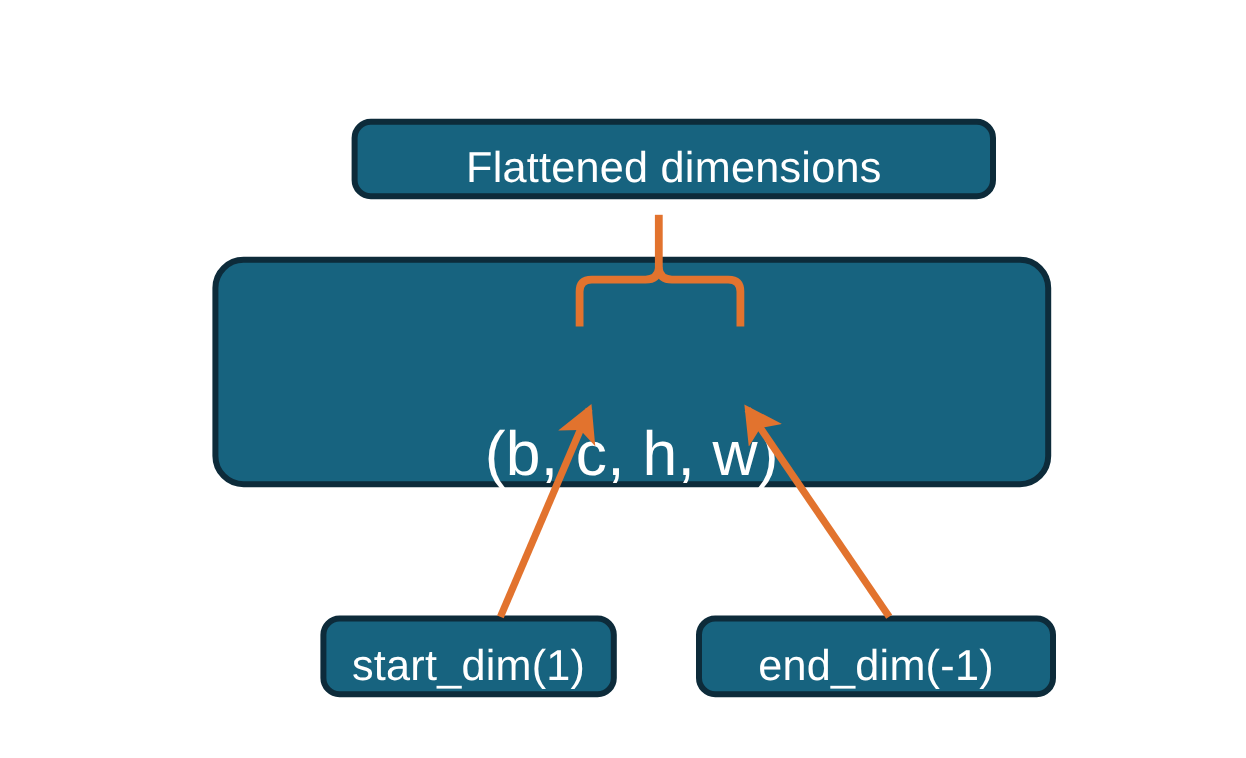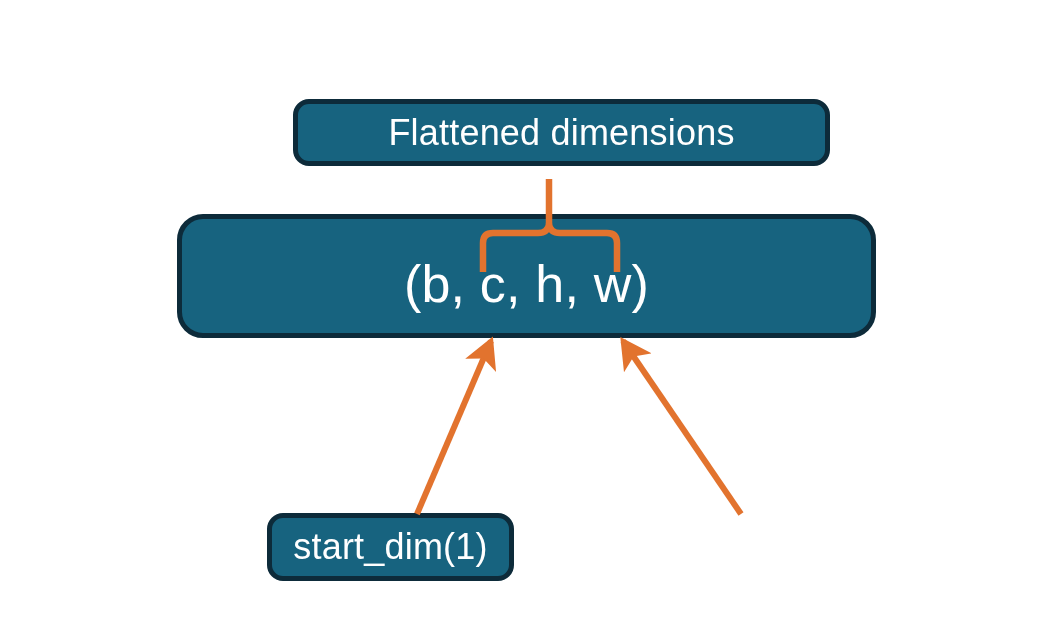--- a/index.html
+++ b/index.html
@@ -18,41 +18,41 @@
     width: 1038px;
     height: 632px;
     background: #ffffff;
   }
   .node {
     position: absolute;
     box-sizing: border-box;
     background: #17637f;
     border: 5px solid #0d2b3a;
     display: flex;
-    align-items: center;
+    align-items: flex-end;
     justify-content: center;
     color: #ffffff;
     font-weight: 400;
     letter-spacing: 0.2px;
     white-space: nowrap;
     z-index: 2;
   }
   #node-flattened {
     left: 293px;
     top: 99px;
     width: 537px;
     height: 67px;
     border-radius: 16px;
     font-size: 36px;
   }
   #node-shape {
     left: 177px;
     top: 214px;
     width: 699px;
-    height: 124px;
+    height: 192px;
     border-radius: 26px;
     font-size: 52px;
   }
   #node-shape .shape-label {
     position: relative;
     top: 8px;
   }
   #node-start {
     left: 267px;
     top: 513px;
@@ -126,14 +126,17 @@
   </div>
 
   <div class="node" id="node-shape">
     <span class="shape-label">(b, c, h, w)</span>
   </div>
 
   <div class="node" id="node-start">
     <span class="node-label">start_dim(1)</span>
   </div>
 
+  <div class="node" id="node-end">
+    <span class="node-label">end_dim(-1)</span>
+  </div>
 
 </div>
 
 </body></html>

